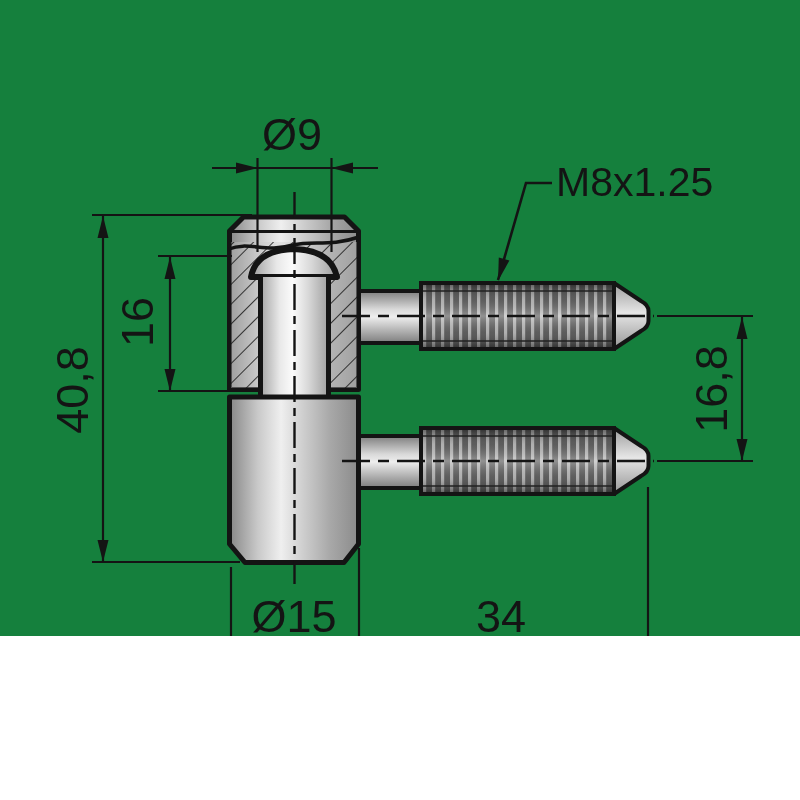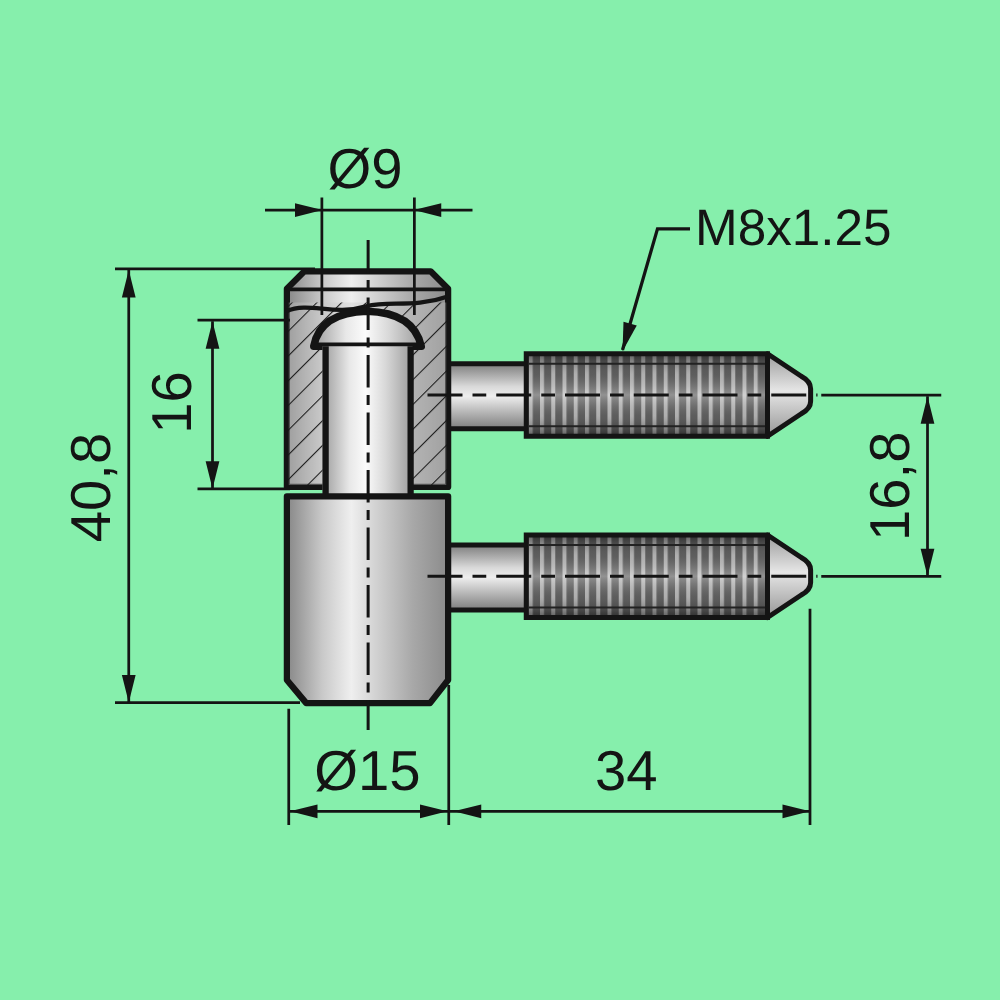--- a/index.html
+++ b/index.html
@@ -1,17 +1,17 @@
 <!DOCTYPE html>
 <html><head>
 <meta charset="utf-8">
 <style>
   html,body{margin:0;padding:0;background:#ffffff;}
   .canvas{
-    position:relative;width:800px;height:800px;background:#86efac;
+    position:relative;width:800px;height:636px;background:#15803d;
     font-family:"Liberation Sans", sans-serif;overflow:hidden;
   }
   svg{position:absolute;left:0;top:0;}
   text{fill:#141414;font-family:"Liberation Sans", sans-serif;}
   .dimtxt{font-size:45px;}
   .dimtxt-sm{font-size:41px;}
 </style>
 </head>
 <body>
 

